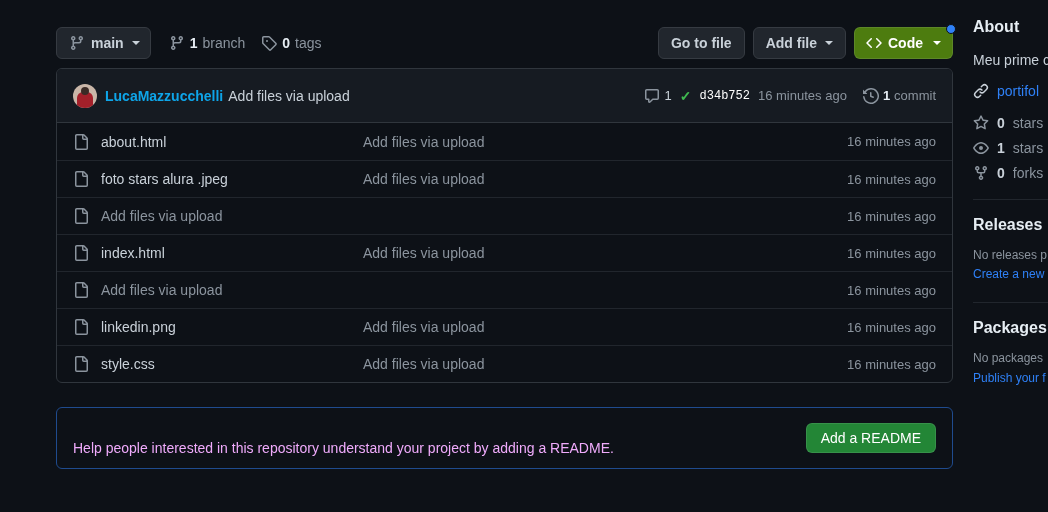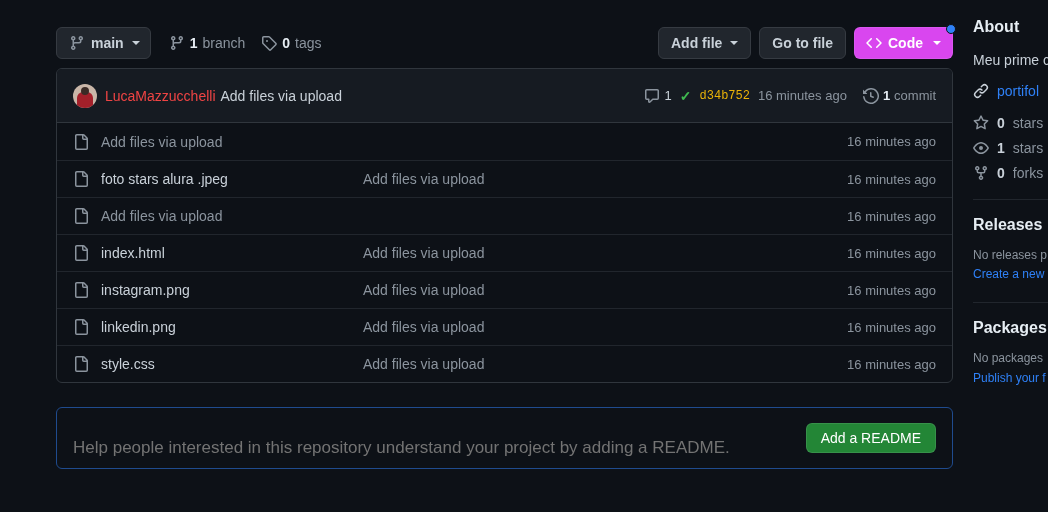--- a/index.html
+++ b/index.html
@@ -47,21 +47,21 @@
   .meta-links {
     display: flex; align-items: center; gap: 16px;
     margin-left: 18px;
     font-size: 14px;
   }
   .meta-item { display: inline-flex; align-items: center; gap: 5px; color: #8b949e; }
   .meta-item b { color: #e6edf3; font-weight: 600; }
   .spacer { flex: 1; }
   .btn-group { display: flex; align-items: center; gap: 8px; position: relative; }
   .btn.code-btn {
-    background: #d946ef;
+    background: #4d7c0f;
     border-color: rgba(240,246,252,0.1);
     color: #ffffff;
     position: relative;
     padding: 0 11px;
     text-align: center;
   }
   .btn.code-btn .caret { border-top-color: #ffffff; margin-left: 4px; }
   .blue-dot {
     position: absolute; right: -4px; top: -4px;
     width: 10px; height: 10px; border-radius: 50%;
@@ -93,30 +93,30 @@
     position: relative;
   }
   .avatar .av-body {
     position: absolute; left: 4px; bottom: 0; width: 16px; height: 16px;
     background: #a3202a; border-radius: 6px 6px 0 0;
   }
   .avatar .av-head {
     position: absolute; left: 8px; top: 3px; width: 8px; height: 8px;
     background: #3b2b26; border-radius: 50%;
   }
-  .commit-author { color: #ef4444; font-weight: 400; }
+  .commit-author { color: #0ea5e9; font-weight: 700; }
   .commit-msg { color: #c9d1d9; margin-left: 5px; }
   .commit-right {
     margin-left: auto;
     display: flex; align-items: center; gap: 8px;
     font-size: 12px; color: #8b949e;
   }
   .commit-right .cnt { color: #c9d1d9; font-size: 13px; }
   .check { color: #3fb950; font-size: 14px; font-weight: 700; }
-  .sha { color: #eab308; font-family: "Liberation Mono", monospace; font-size: 12px; }
+  .sha { color: #ffffff; font-family: "Liberation Mono", monospace; font-size: 12px; }
   .when { color: #8b949e; font-size: 13px; }
   .commits-link { display: inline-flex; align-items: center; gap: 4px; margin-left: 8px; color: #8b949e; font-size: 13px; }
   .commits-link b { color: #e6edf3; font-weight: 600; }
 
   .file-row {
     display: flex; align-items: center;
     height: 37px;
     padding: 0 16px;
     border-top: 1px solid #21262d;
     font-size: 14px;
@@ -130,21 +130,21 @@
   
   .readme-banner {
     margin-top: 24px;
     display: flex; align-items: center;
     height: 62px;
     padding: 0 16px;
     border: 1px solid #1f4b8e;
     border-radius: 6px;
     background: #0d1117;
   }
-  .readme-text { font-size: 17px; color: #737373; margin-top: 20px; }
+  .readme-text { font-size: 14px; color: #f0abfc; margin-top: 20px; }
   .readme-btn {
     margin-left: auto;
     display: inline-flex; align-items: center;
     height: 30px; padding: 0 14px;
     background: #238636;
     border: 1px solid rgba(240,246,252,0.1);
     border-radius: 6px;
     color: #fff; font-size: 14px; font-weight: 400;
   }
 
@@ -221,25 +221,25 @@
           </span>
           <b>0</b>
           <span>tags</span>
         </span>
       </div>
 
       <div class="spacer"></div>
 
       <div class="btn-group">
         <div class="btn">
+          <span>Go to file</span>
+        </div>
+        <div class="btn">
           <span>Add file</span>
           <span class="caret"></span>
-        </div>
-        <div class="btn">
-          <span>Go to file</span>
         </div>
         <div class="btn code-btn">
           <span>
             <svg width="16" height="16" viewBox="0 0 16 16" fill="#ffffff">
               <path d="m11.28 3.22 4.25 4.25a.75.75 0 0 1 0 1.06l-4.25 4.25a.749.749 0 0 1-1.275-.326.749.749 0 0 1 .215-.734L13.94 8l-3.72-3.72a.749.749 0 0 1 .326-1.275.749.749 0 0 1 .734.215Zm-6.56 0a.751.751 0 0 1 1.042.018.751.751 0 0 1 .018 1.042L2.06 8l3.72 3.72a.749.749 0 0 1-.326 1.275.749.749 0 0 1-.734-.215L.47 8.53a.75.75 0 0 1 0-1.06Z"></path>
             </svg>
           </span>
           <span>Code</span>
           <span class="caret"></span>
           <span class="blue-dot"></span>
@@ -281,20 +281,21 @@
         </div>
       </div>
 
       <div>
         <div class="file-row">
           <span class="file-icon">
             <svg width="16" height="16" viewBox="0 0 16 16" fill="#8b949e">
                 <path d="M2 1.75C2 .784 2.784 0 3.75 0h6.586c.464 0 .909.184 1.237.513l2.914 2.914c.329.328.513.773.513 1.237v9.586A1.75 1.75 0 0 1 13.25 16h-9.5A1.75 1.75 0 0 1 2 14.25Zm1.75-.25a.25.25 0 0 0-.25.25v12.5c0 .138.112.25.25.25h9.5a.25.25 0 0 0 .25-.25V6h-2.75A1.75 1.75 0 0 1 9 4.25V1.5Zm6.75.062V4.25c0 .138.112.25.25.25h2.688l-.011-.013-2.914-2.914-.013-.011Z"></path>
               </svg>
           </span>
+          <span class="file-name">about.html</span>
           <span class="file-msg">Add files via upload</span>
           <span class="file-time">16 minutes ago</span>
         </div>
 
         <div class="file-row">
           <span class="file-icon">
             <svg width="16" height="16" viewBox="0 0 16 16" fill="#8b949e">
                 <path d="M2 1.75C2 .784 2.784 0 3.75 0h6.586c.464 0 .909.184 1.237.513l2.914 2.914c.329.328.513.773.513 1.237v9.586A1.75 1.75 0 0 1 13.25 16h-9.5A1.75 1.75 0 0 1 2 14.25Zm1.75-.25a.25.25 0 0 0-.25.25v12.5c0 .138.112.25.25.25h9.5a.25.25 0 0 0 .25-.25V6h-2.75A1.75 1.75 0 0 1 9 4.25V1.5Zm6.75.062V4.25c0 .138.112.25.25.25h2.688l-.011-.013-2.914-2.914-.013-.011Z"></path>
               </svg>
           </span>
@@ -323,21 +324,20 @@
           <span class="file-msg">Add files via upload</span>
           <span class="file-time">16 minutes ago</span>
         </div>
 
         <div class="file-row">
           <span class="file-icon">
             <svg width="16" height="16" viewBox="0 0 16 16" fill="#8b949e">
                 <path d="M2 1.75C2 .784 2.784 0 3.75 0h6.586c.464 0 .909.184 1.237.513l2.914 2.914c.329.328.513.773.513 1.237v9.586A1.75 1.75 0 0 1 13.25 16h-9.5A1.75 1.75 0 0 1 2 14.25Zm1.75-.25a.25.25 0 0 0-.25.25v12.5c0 .138.112.25.25.25h9.5a.25.25 0 0 0 .25-.25V6h-2.75A1.75 1.75 0 0 1 9 4.25V1.5Zm6.75.062V4.25c0 .138.112.25.25.25h2.688l-.011-.013-2.914-2.914-.013-.011Z"></path>
               </svg>
           </span>
-          <span class="file-name">instagram.png</span>
           <span class="file-msg">Add files via upload</span>
           <span class="file-time">16 minutes ago</span>
         </div>
 
         <div class="file-row">
           <span class="file-icon">
             <svg width="16" height="16" viewBox="0 0 16 16" fill="#8b949e">
                 <path d="M2 1.75C2 .784 2.784 0 3.75 0h6.586c.464 0 .909.184 1.237.513l2.914 2.914c.329.328.513.773.513 1.237v9.586A1.75 1.75 0 0 1 13.25 16h-9.5A1.75 1.75 0 0 1 2 14.25Zm1.75-.25a.25.25 0 0 0-.25.25v12.5c0 .138.112.25.25.25h9.5a.25.25 0 0 0 .25-.25V6h-2.75A1.75 1.75 0 0 1 9 4.25V1.5Zm6.75.062V4.25c0 .138.112.25.25.25h2.688l-.011-.013-2.914-2.914-.013-.011Z"></path>
               </svg>
           </span>

